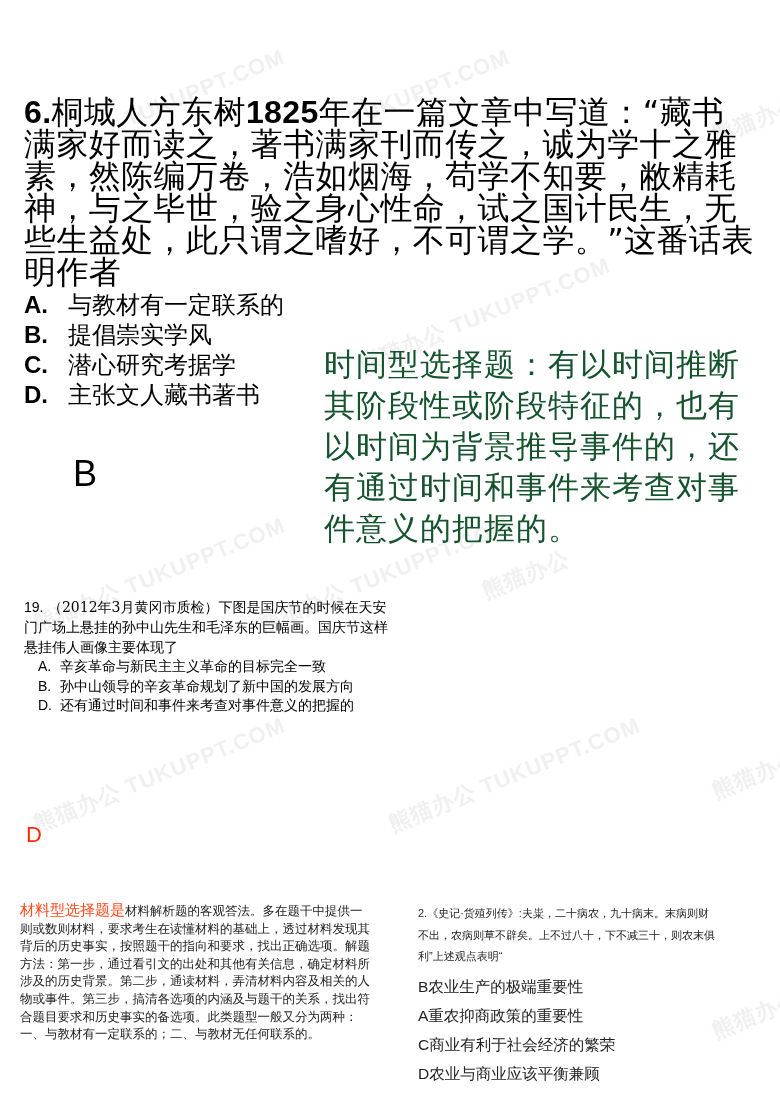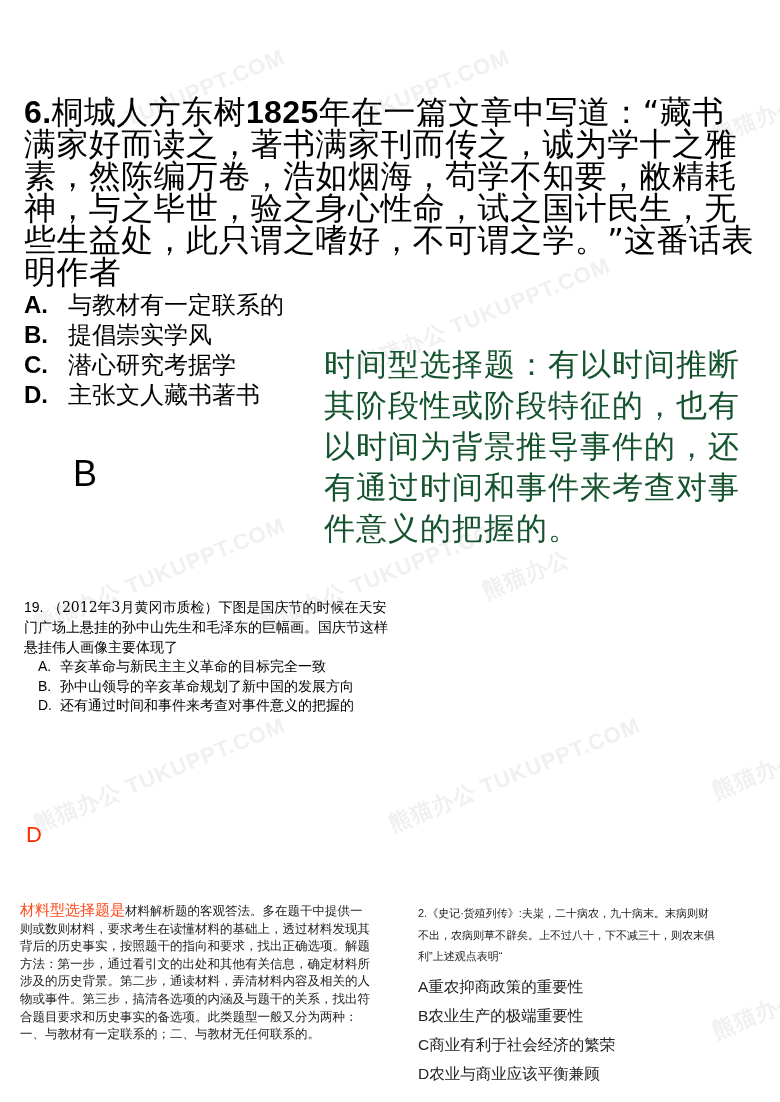--- a/index.html
+++ b/index.html
@@ -90,17 +90,17 @@
   <div class="opt"><span class="l">B.</span><span>孙中山领导的辛亥革命规划了新中国的发展方向</span></div>
   <div class="opt"><span class="l">D.</span><span>还有通过时间和事件来考查对事件意义的把握的</span></div>
 </div>
 
 <div id="ans19">D</div>
 
 <div id="note2"><span class="hl">材料型选择题是</span><span>材料解析题的客观答法。多在题干中提供一则或数则材料，要求考生在读懂材料的基础上，透过材料发现其背后的历史事实，按照题干的指向和要求，找出正确选项。解题方法：第一步，通过看引文的出处和其他有关信息，确定材料所涉及的历史背景。第二步，通读材料，弄清材料内容及相关的人物或事件。第三步，搞清各选项的内涵及与题干的关系，找出符合题目要求和历史事实的备选项。此类题型一般又分为两种：一、与教材有一定联系的；二、与教材无任何联系的。</span></div>
 
 <div id="q2">
   <div class="stem">2.《史记·货殖列传》:夫粜，二十病农，九十病末。末病则财不出，农病则草不辟矣。上不过八十，下不减三十，则农末俱利”上述观点表明“</div>
+  <div class="opt"><span class="l">B</span><span>农业生产的极端重要性</span></div>
   <div class="opt"><span class="l">A</span><span>重农抑商政策的重要性</span></div>
-  <div class="opt"><span class="l">B</span><span>农业生产的极端重要性</span></div>
   <div class="opt"><span class="l">C</span><span>商业有利于社会经济的繁荣</span></div>
   <div class="opt"><span class="l">D</span><span>农业与商业应该平衡兼顾</span></div>
 </div>
 
 </body></html>

